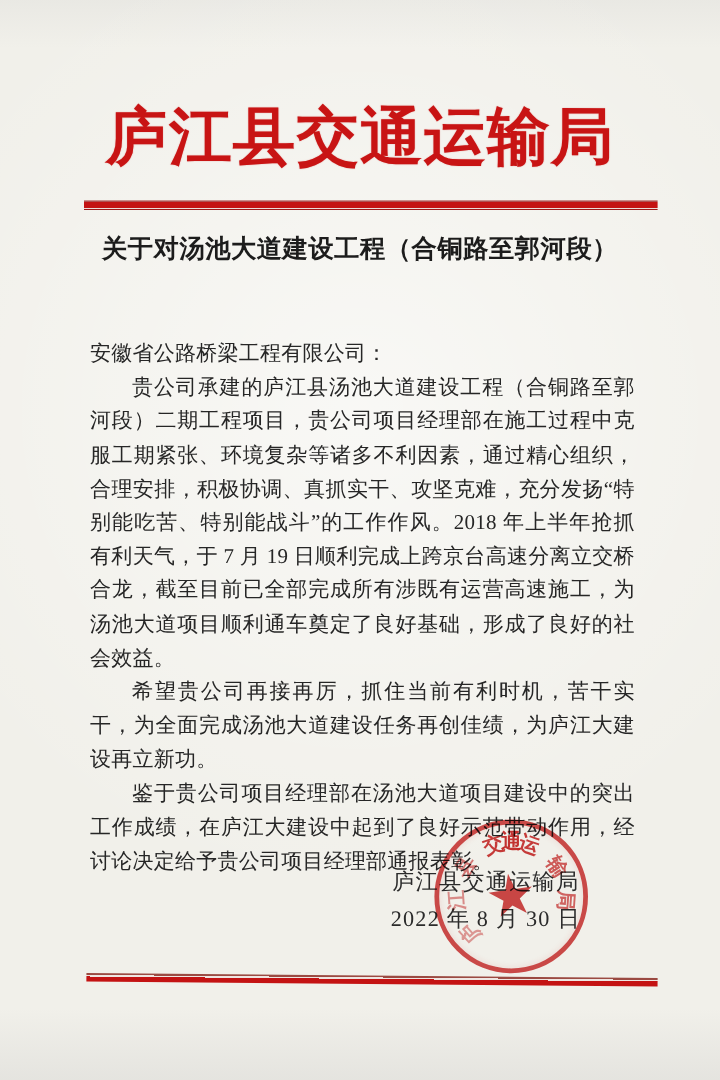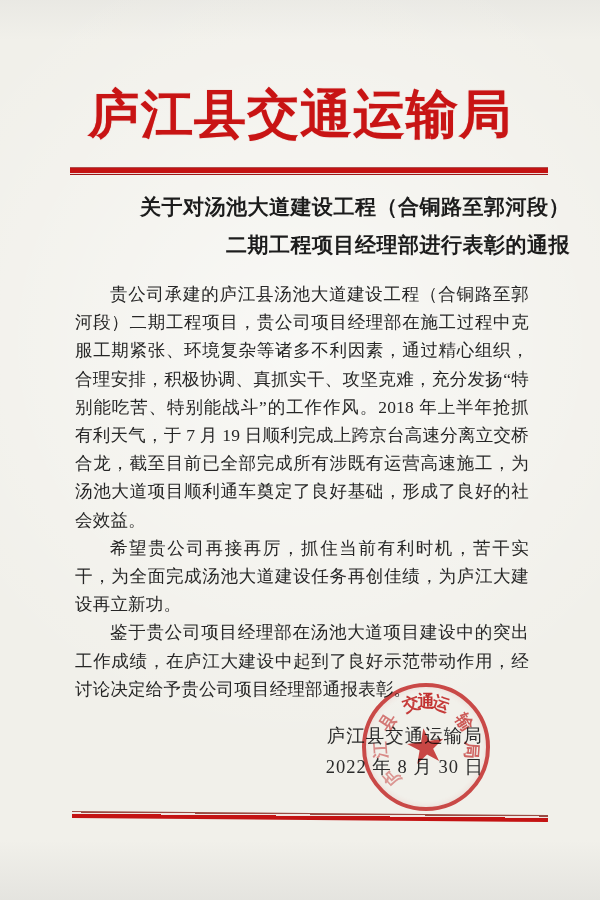--- a/index.html
+++ b/index.html
@@ -40,21 +40,21 @@
     background:linear-gradient(to bottom,
       #b05050 0 1px,
       var(--rule-red) 1px 6px,
       #ecdcd8 6px 7px,
       #9c1717 7px 8px);
   }
 
   
   .doc-title{
     position:absolute;top:188px;left:30px;width:540px;
-    text-align:right;
+    text-align:center;
     font-size:21px;font-weight:700;
     line-height:38px;
     color:#1c1c1c;
     letter-spacing:.5px;
   }
 
   
   .doc-body{
     position:absolute;top:280px;left:75px;width:454px;
     font-size:17.5px;line-height:28.2px;
@@ -121,24 +121,24 @@
 <body>
 
 <div class="paper">
 
   <div class="letterhead">庐江县交通运输局</div>
 
   <div class="head-rule"></div>
 
   <div class="doc-title">
     <div>关于对汤池大道建设工程（合铜路至郭河段）</div>
-    <div>二期工程项目经理部进行表彰的通报</div>
   </div>
 
   <div class="doc-body">
+    <p class="salutation">安徽省公路桥梁工程有限公司：</p>
     <p>贵公司承建的庐江县汤池大道建设工程（合铜路至郭河段）二期工程项目，贵公司项目经理部在施工过程中克服工期紧张、环境复杂等诸多不利因素，通过精心组织，合理安排，积极协调、真抓实干、攻坚克难，充分发扬“特别能吃苦、特别能战斗”的工作作风。2018 年上半年抢抓有利天气，于 7 月 19 日顺利完成上跨京台高速分离立交桥合龙，截至目前已全部完成所有涉既有运营高速施工，为汤池大道项目顺利通车奠定了良好基础，形成了良好的社会效益。</p>
     <p>希望贵公司再接再厉，抓住当前有利时机，苦干实干，为全面完成汤池大道建设任务再创佳绩，为庐江大建设再立新功。</p>
     <p>鉴于贵公司项目经理部在汤池大道项目建设中的突出工作成绩，在庐江大建设中起到了良好示范带动作用，经讨论决定给予贵公司项目经理部通报表彰。</p>
   </div>
 
   <div class="signature">
     <div>庐江县交通运输局</div>
     <div>2022 年 8 月 30 日</div>
   </div>
 

